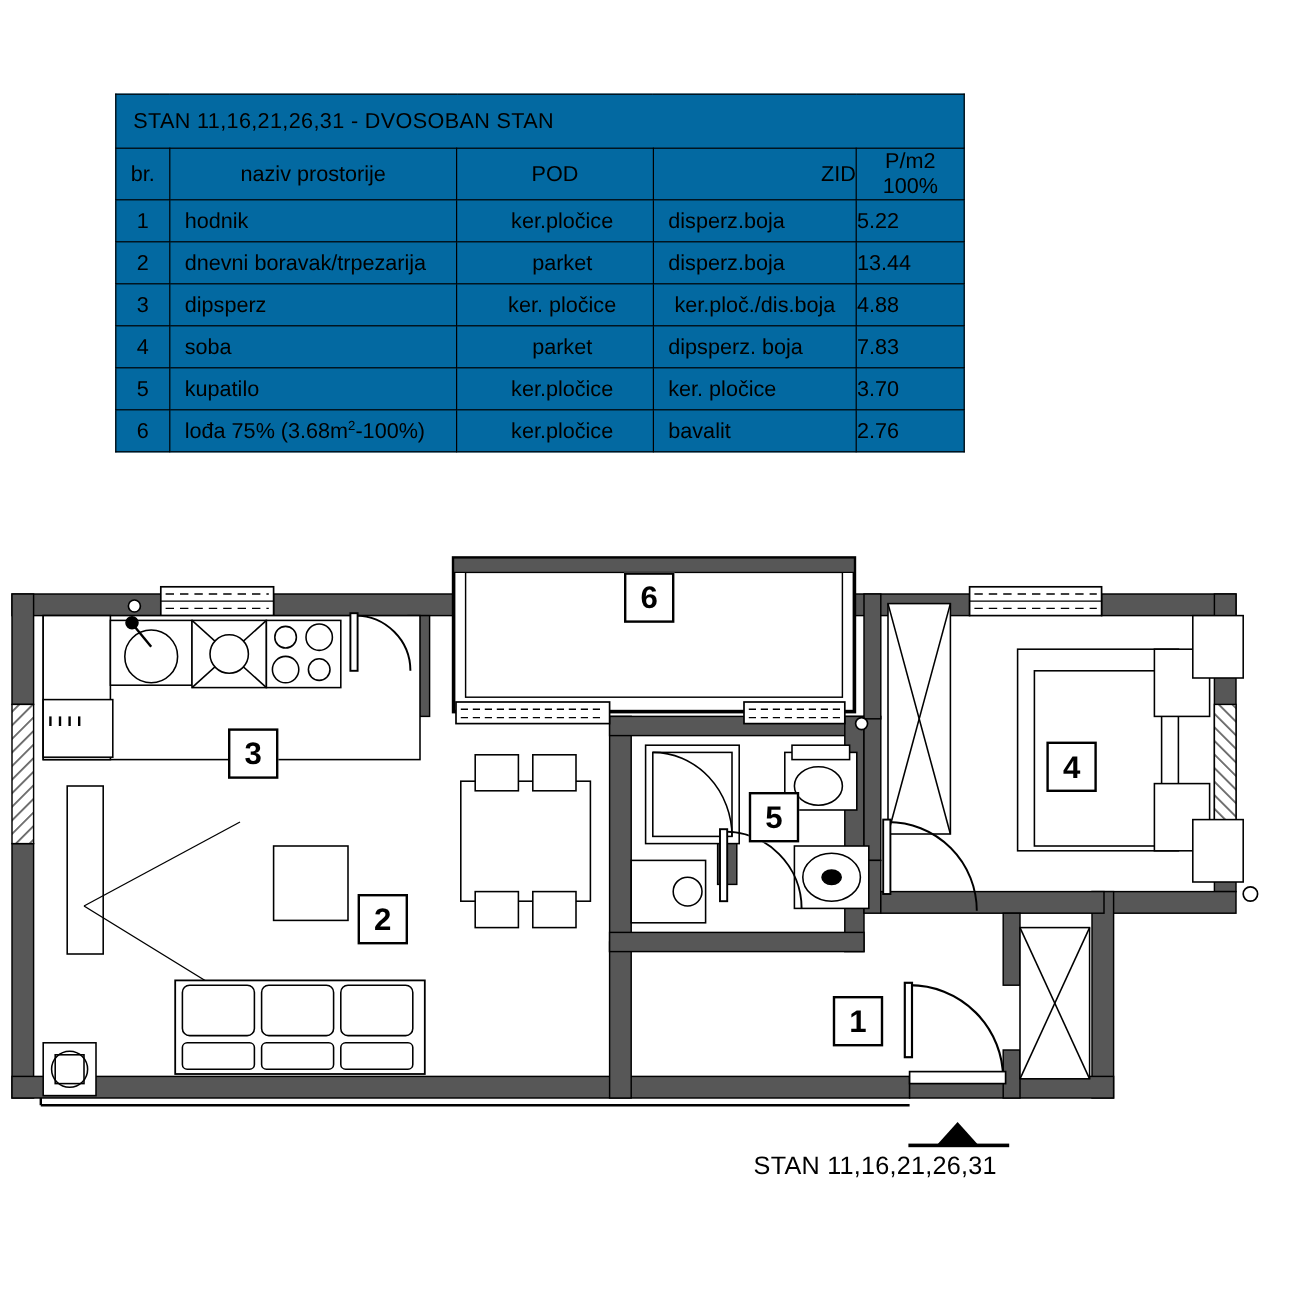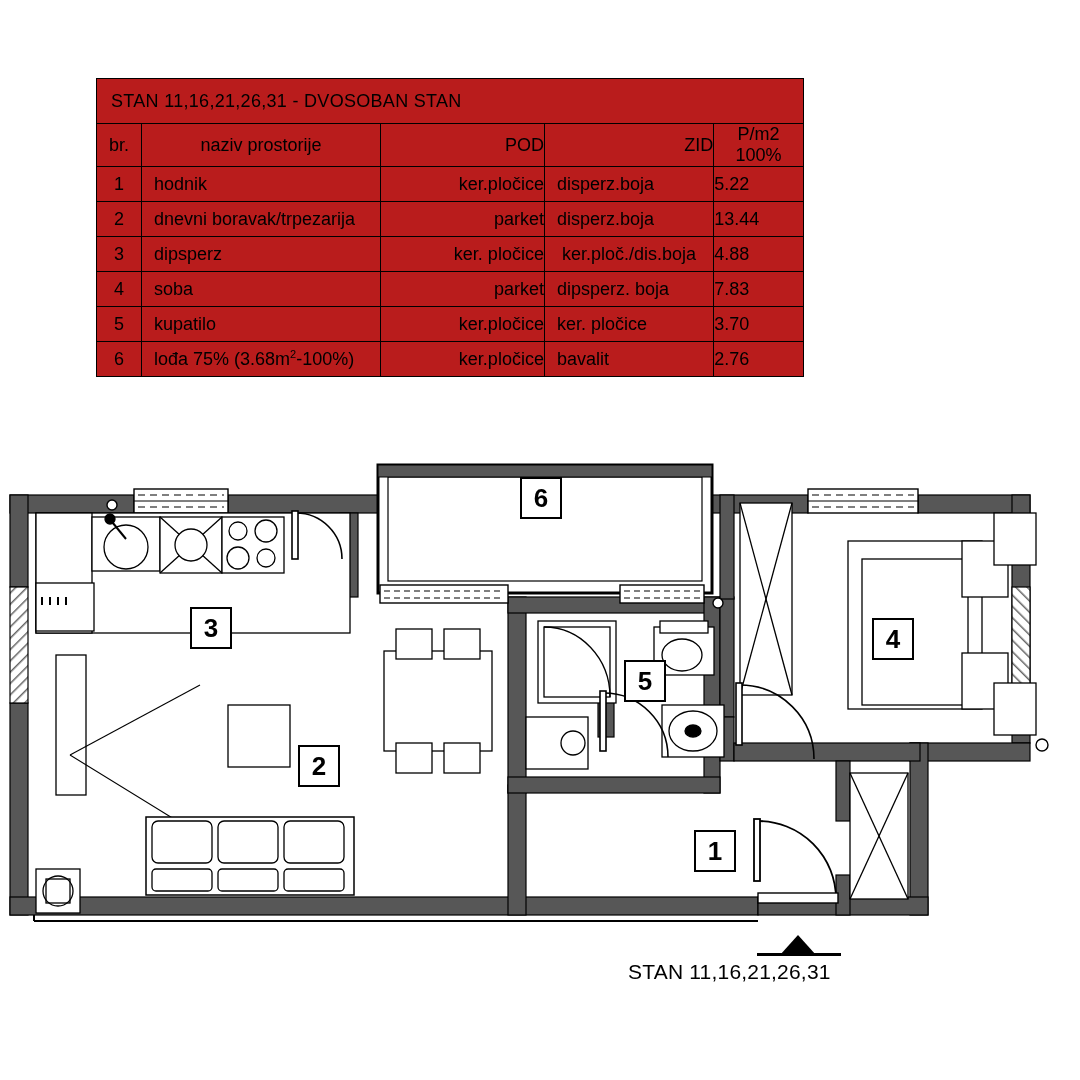--- a/index.html
+++ b/index.html
@@ -16,45 +16,45 @@
     overflow: hidden;
   }
 
   
   .spec-table {
     position: absolute;
     left: 96px;
     top: 78px;
     width: 708px;
     border-collapse: collapse;
-    background: #b91c1c;
+    background: #0369a1;
   }
   .spec-table td, .spec-table th {
     border: 1px solid #000;
     padding: 0;
     font-weight: normal;
     font-size: 18px;
     height: 34px;
     vertical-align: middle;
   }
   .title-cell {
     font-size: 26px;
     text-align: left;
     padding-left: 14px !important;
     height: 44px !important;
     letter-spacing: .3px;
   }
   .c-br   { width: 48px;  text-align: center; }
   .c-name { width: 240px; text-align: left; padding-left: 12px !important; }
-  .c-pod  { width: 162px; text-align: right; padding-left: 12px !important; }
+  .c-pod  { width: 162px; text-align: center; padding-left: 12px !important; }
   .c-zid  { width: 162px; text-align: left; padding-left: 12px !important; }
   .c-p    { width: 96px;  }
   .hdr td { text-align: center; }
   .hdr .c-name { text-align: center; padding-left: 0 !important; }
-  .hdr .c-pod  { text-align: right; padding-left: 0 !important; }
+  .hdr .c-pod  { text-align: center; padding-left: 0 !important; }
   .hdr .c-zid  { text-align: right; padding-left: 0 !important; }
   .zid-center { text-align: center !important; padding-left: 0 !important; margin-left: 36px; }
   .tot-label { text-align: center !important; padding-left: 0 !important; }
   sup { font-size: 11px; vertical-align: super; }
 
   
   #plan {
     position: absolute;
     left: 0;
     top: 455px;

